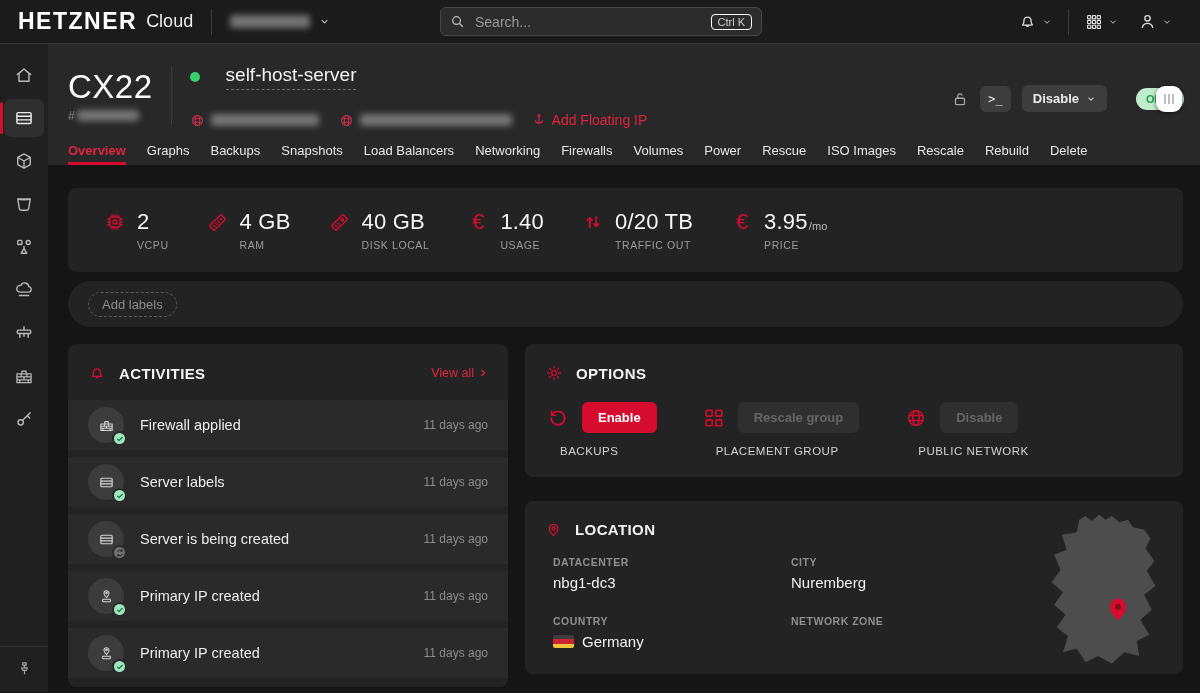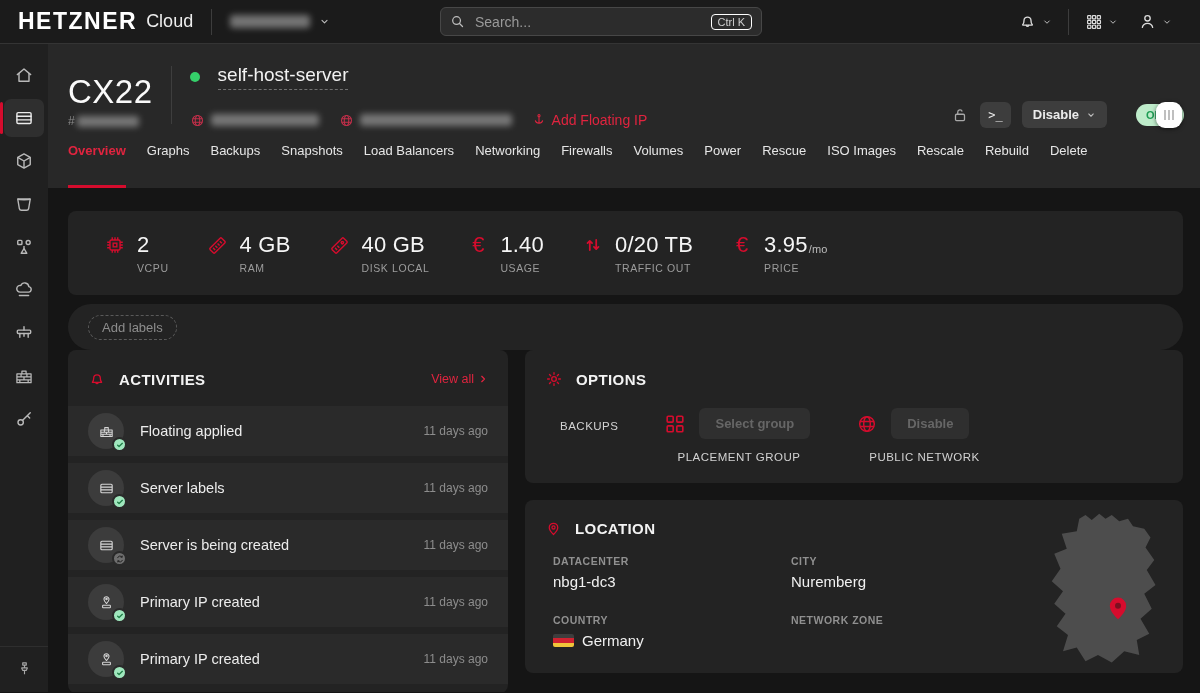--- a/index.html
+++ b/index.html
@@ -33,82 +33,82 @@
                color:#b9b9b9; border-radius:7px; position:relative; cursor:pointer; }
   .side-item.active { background:#2f2f2f; color:#ececec; }
   .side-item.active::before { content:""; position:absolute; left:-4px; top:3px; bottom:3px; width:3px;
                background:#d50c2d; border-radius:2px; }
   .sidebar-bottom { margin-top:auto; width:100%; border-top:1px solid #2e2e2e; padding:13px 0 15px;
                display:flex; justify-content:center; color:#a8a8a8; cursor:pointer; }
 
   
   .main { flex:1; display:flex; flex-direction:column; background:#151515; min-width:0; }
   .server-header { background:#282828; padding:20px 18px 0 20px; }
-  .title-row { display:flex; align-items:flex-end; }
+  .title-row { display:flex; align-items:center; }
   .plan { font-size:33px; color:#fafafa; letter-spacing:.5px; line-height:1; font-weight:400; }
   .server-id { margin-top:6px; display:flex; align-items:center; gap:2px; color:#8a8a8a; font-size:12px; }
   .vdiv { width:1px; align-self:stretch; background:#3e3e3e; margin:2px 18px 4px 18px; }
-  .name-row { display:flex; align-items:center; gap:18px; }
+  .name-row { display:flex; align-items:center; gap:26px; }
   .status-dot { width:10px; height:10px; border-radius:50%; }
   .server-name { font-size:19px; color:#f2f2f2; border-bottom:1px dashed #707070; padding-bottom:3px; cursor:text; }
   .ip-row { margin-top:22px; display:flex; align-items:center; gap:20px; font-size:13px; }
   .ip-item { display:flex; align-items:center; gap:6px; color:#c22f4a; }
   .add-fip { color:#e0243f; display:flex; gap:6px; align-items:center; font-size:14px; cursor:pointer; }
   .header-actions { margin-left:auto; display:flex; align-items:center; gap:11px; padding-top:5px; }
   .lock-btn { color:#a8a8a8; display:flex; cursor:pointer; }
   .btn-dark { background:#3d3d3d; border-radius:6px; color:#ececec; font-size:13px; padding:6px 11px;
               display:flex; align-items:center; gap:7px; cursor:pointer; border:none; font-weight:700; }
   .console-btn { font-family:"DejaVu Sans Mono", monospace; font-size:12px; padding:6px 8px; font-weight:400; }
   .toggle { width:60px; height:26px; position:relative; cursor:pointer; margin-left:4px; }
   .toggle-pill { position:absolute; left:14px; top:2px; width:48px; height:22px; border-radius:12px;
                  background:#bfeccb; color:#1f9d55; font-weight:700; font-size:11px;
                  display:flex; align-items:center; padding-left:10px; }
   .toggle-handle { position:absolute; right:0; top:0; width:26px; height:26px; border-radius:9px;
                  background:#fff; box-shadow:0 1px 4px rgba(0,0,0,.55); display:flex; align-items:center;
                  justify-content:center; gap:2.5px; }
   .grip { width:1.5px; height:10px; background:#bfbfbf; }
 
   .tabs { display:flex; gap:21px; margin-top:15px; }
-  .tab { font-size:13px; color:#e6e6e6; padding-bottom:27px; border-bottom:3px solid transparent; cursor:pointer; white-space:nowrap; }
+  .tab { font-size:13px; color:#e6e6e6; padding-bottom:4px; border-bottom:3px solid transparent; cursor:pointer; white-space:nowrap; }
   .tab.active { color:#e0243f; border-bottom-color:#d50c2d; font-weight:700; }
 
   
   .content { flex:1; padding:23px 17px 0 20px; overflow:hidden; }
   .panel { background:#232323; border-radius:8px; }
 
   .stats-panel { height:84px; display:flex; align-items:center; padding:0 10px 0 34px; }
   .stat { display:flex; flex-direction:column; margin-right:36px; }
   .stat-main { display:flex; align-items:center; gap:9px; }
   .stat-icon { color:#d50c2d; width:26px; display:flex; justify-content:center; align-items:center; font-size:22px; }
   .stat-value { font-size:22px; color:#f5f5f5; letter-spacing:.2px; display:flex; align-items:flex-end; }
   .stat-suffix { font-size:11px; color:#bdbdbd; margin-bottom:3px; margin-left:1px; }
   .stat-label { margin-left:35px; margin-top:4px; font-size:10.5px; color:#9c9c9c; letter-spacing:.6px; }
 
   .labels-panel { margin-top:9px; height:46px; display:flex; align-items:center; padding:0 20px;border-radius:23px; }
   .add-labels { border:1px dashed #5a5a5a; border-radius:14px; color:#8d8d8d; font-size:13px;
                 padding:4px 13px; cursor:pointer; background:transparent; font-family:"Liberation Sans",sans-serif; }
 
-  .columns { display:flex; gap:17px; align-items:flex-start; }
+  .columns { display:flex; gap:17px; margin-top:17px; align-items:flex-start; }
   .panel-head { display:flex; align-items:center; gap:13px; padding:20px 20px 18px; }
   .panel-title { font-size:15px; font-weight:700; color:#f3f3f3; letter-spacing:.4px; }
   .head-icon { color:#d50c2d; display:flex; }
   .view-all { margin-left:auto; color:#e0243f; font-size:12.5px; display:flex; gap:4px; align-items:center; cursor:pointer; }
 
   .activities-panel { width:440px; overflow:hidden; padding-bottom:2px; }
   .activity-row { height:50px; background:#2a2a2a; display:flex; align-items:center; padding:0 20px; margin-bottom:7px; }
   .avatar { width:36px; height:36px; border-radius:50%; background:#3c3c3c; color:#d5d5d5;
             display:flex; align-items:center; justify-content:center; position:relative; margin-right:16px; flex-shrink:0; }
   .badge { position:absolute; right:-3px; bottom:-3px; width:15px; height:15px; border-radius:50%;
            display:flex; align-items:center; justify-content:center; border:2px solid #2a2a2a; }
   .badge.success { background:#9fe7bd; color:#1e7e46; }
   .badge.running { background:#6f6f6f; color:#242424; }
   .activity-text { font-size:14.5px; color:#ececec; }
   .activity-time { margin-left:auto; font-size:12px; color:#8d8d8d; }
 
-  .right-col { flex:1; display:flex; flex-direction:column; gap:17px; min-width:0; }
+  .right-col { flex:1; display:flex; flex-direction:column; gap:24px; min-width:0; }
   .options-panel { padding-bottom:20px; }
   .options-row { display:flex; padding:2px 20px 0 22px; gap:46px; }
   .option-main { display:flex; align-items:center; gap:13px; }
   .option-icon { color:#d50c2d; display:flex; }
   .btn { border-radius:6px; font-size:13px; padding:8px 16px; font-weight:700; border:none; cursor:pointer;
          font-family:"Liberation Sans",sans-serif; }
   .btn.primary { background:#d50c2d; color:#fff; }
   .btn.disabled { background:#2f2f2f; color:#666; cursor:default; }
   .option-label { margin-top:12px; margin-left:13px; font-size:11.5px; color:#d2d2d2; letter-spacing:.5px; }
 
@@ -493,21 +493,21 @@
                       <rect x="4" y="10" width="16" height="9"></rect>
                       <path d="M4 13h16M4 16h16M9 10v3M15 10v3M12 13v3M7 16v3M17 16v3"></path>
                     </svg>
                   </span>
                 <span class="badge success">
                     <svg width="8" height="8" viewBox="0 0 24 24" fill="none" stroke="currentColor" stroke-width="4" stroke-linecap="round" stroke-linejoin="round">
                       <path d="M5 12.5l4.2 4L19 7"></path>
                     </svg>
                   </span>
               </div>
-              <span class="activity-text">Floating applied</span>
+              <span class="activity-text">Firewall applied</span>
               <span class="activity-time">11 days ago</span>
             </div>
 
             <div class="activity-row">
               <div class="avatar">
                 <span style="display:flex;">
                     <svg width="17" height="17" viewBox="0 0 24 24" fill="none" stroke="currentColor" stroke-width="1.6">
                       <rect x="4" y="6" width="16" height="12" rx="1.5"></rect>
                       <path d="M4 10h16M4 14h16"></path>
                     </svg>
@@ -587,33 +587,42 @@
                 <span class="head-icon">
                     <svg width="18" height="18" viewBox="0 0 24 24" fill="none" stroke="currentColor" stroke-width="1.8" stroke-linecap="round">
                       <circle cx="12" cy="12" r="3.1"></circle>
                       <path d="M12 3.5v2.3M12 18.2v2.3M3.5 12h2.3M18.2 12h2.3M6 6l1.6 1.6M16.4 16.4 18 18M18 6l-1.6 1.6M7.6 16.4 6 18"></path>
                     </svg>
                   </span>
                 <span class="panel-title">OPTIONS</span>
               </div>
               <div class="options-row">
                 <div class="option">
+                  <div class="option-main">
+                    <span class="option-icon">
+                        <svg width="22" height="22" viewBox="0 0 24 24" fill="none" stroke="currentColor" stroke-width="1.8" stroke-linecap="round" stroke-linejoin="round">
+                          <path d="M5 4.5V9h4.5"></path>
+                          <path d="M5.4 9A7.3 7.3 0 1 1 4.7 12"></path>
+                        </svg>
+                      </span>
+                    <button class="btn primary">Enable</button>
+                  </div>
                   <div class="option-label">BACKUPS</div>
                 </div>
                 <div class="option">
                   <div class="option-main">
                     <span class="option-icon">
                         <svg width="22" height="22" viewBox="0 0 24 24" fill="none" stroke="currentColor" stroke-width="1.8">
                           <rect x="3.5" y="3.5" width="6.5" height="6.5" rx="1"></rect>
                           <rect x="14" y="3.5" width="6.5" height="6.5" rx="1"></rect>
                           <rect x="3.5" y="14" width="6.5" height="6.5" rx="1"></rect>
                           <rect x="14" y="14" width="6.5" height="6.5" rx="1"></rect>
                         </svg>
                       </span>
-                    <button class="btn disabled">Select group</button>
+                    <button class="btn disabled">Rescale group</button>
                   </div>
                   <div class="option-label">PLACEMENT GROUP</div>
                 </div>
                 <div class="option">
                   <div class="option-main">
                     <span class="option-icon">
                         <svg width="22" height="22" viewBox="0 0 24 24" fill="none" stroke="currentColor" stroke-width="1.6">
                           <circle cx="12" cy="12" r="8"></circle>
                           <ellipse cx="12" cy="12" rx="3.6" ry="8"></ellipse>
                           <path d="M4.3 9.2h15.4M4.3 14.8h15.4"></path>

